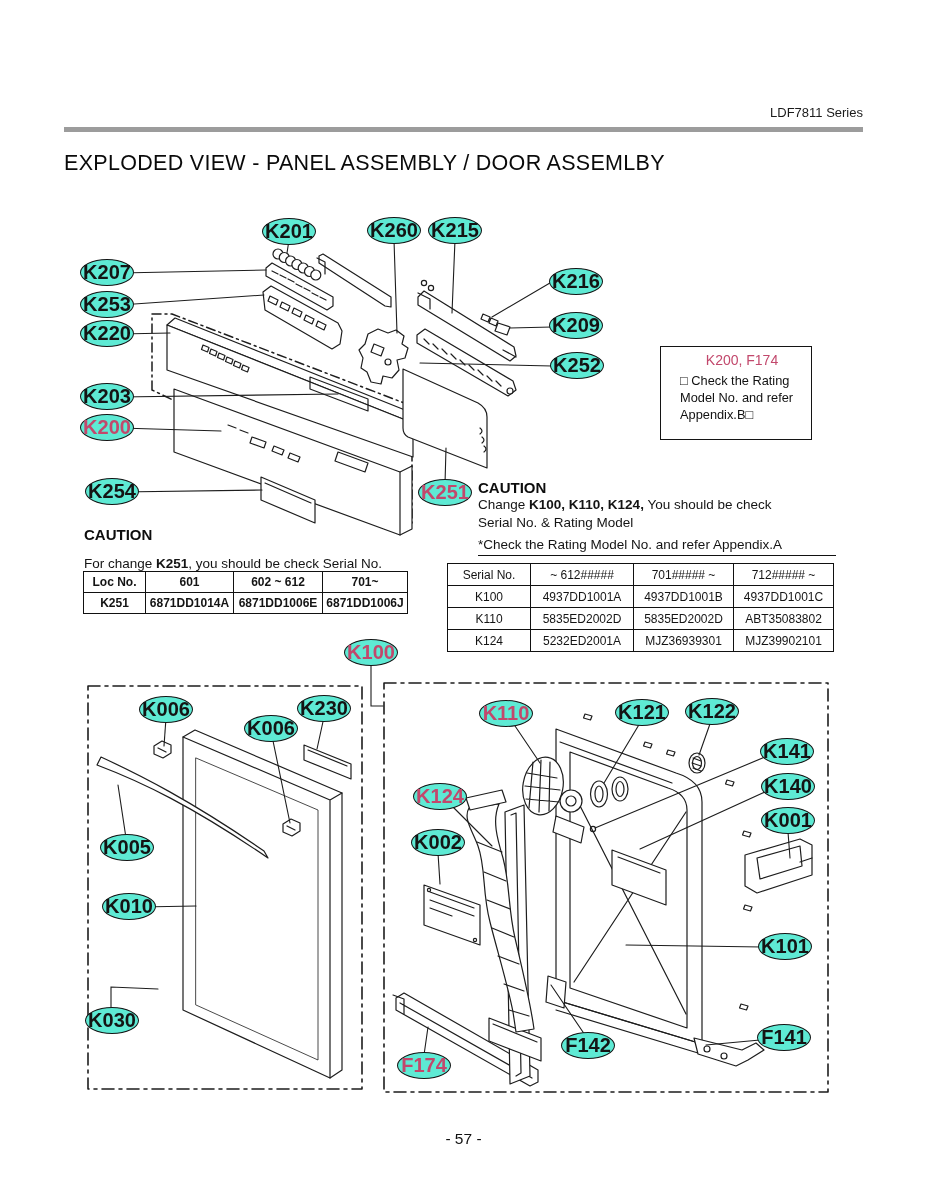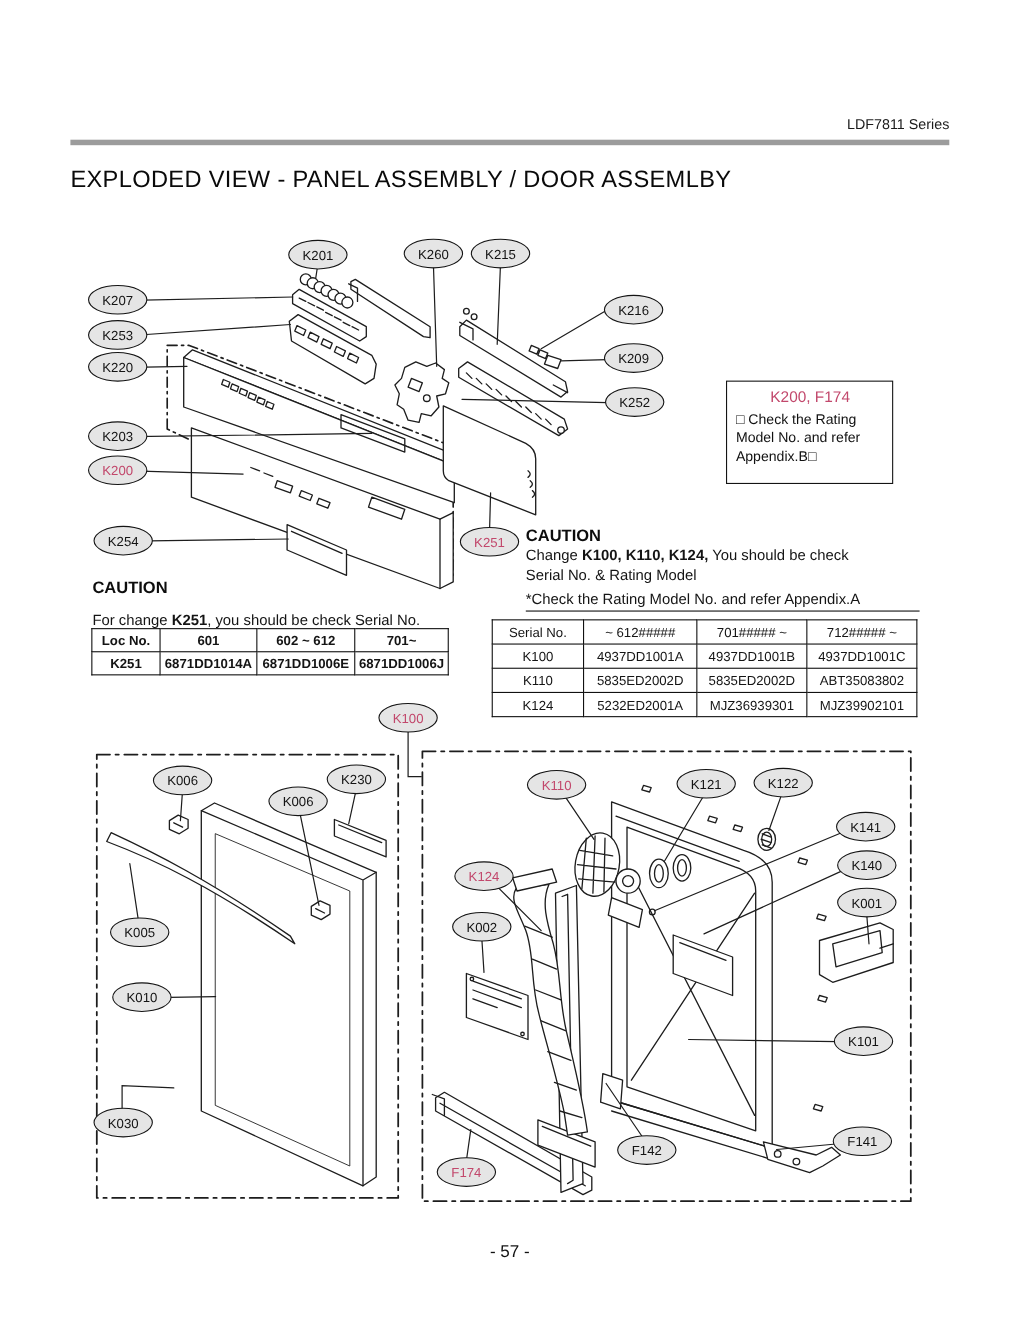--- a/index.html
+++ b/index.html
@@ -4,26 +4,26 @@
 <style>
   html,body{margin:0;padding:0;background:#fff;}
   .page{position:relative;width:927px;height:1200px;background:#ffffff;overflow:hidden;
         font-family:"Liberation Sans", sans-serif;color:#141414;}
   .series{position:absolute;top:105px;right:64px;font-size:13px;color:#1b1b1b;}
   .rule{position:absolute;left:64px;right:64px;top:127px;height:5px;background:#9c9c9c;}
   .title{position:absolute;left:64px;top:151px;font-size:21.5px;letter-spacing:.3px;color:#0a0a0a;white-space:nowrap;}
   .art{position:absolute;left:0;top:0;}
   
   .co{position:absolute;width:54px;height:27px;border:1.8px solid #141414;border-radius:50%;
-      background:#e5e5e5;display:flex;align-items:center;justify-content:center;
-      font-size:12px;color:#141414;z-index:3;box-sizing:border-box;}
+      background:#5eead4;display:flex;align-items:center;justify-content:center;
+      font-size:20px;color:#141414;z-index:3;box-sizing:border-box;font-weight:bold;}
   .co.red{color:#c2486c;}
   
   .notebox{position:absolute;left:660px;top:346px;width:152px;height:94px;border:1.6px solid #141414;
-           background:#fff;z-index:2;box-sizing:border-box;padding:5px 7px 0 8px;}
+           background:#fff;z-index:2;box-sizing:border-box;padding:5px 7px 0 19px;}
   .notebox .nb-title{text-align:center;font-size:14px;margin-bottom:4px;}
   .notebox .nb-line{font-size:12.8px;line-height:17px;color:#111;}
   
   .caution-h{font-size:15px;font-weight:bold;color:#0d0d0d;}
   .cl{position:absolute;left:84px;top:526px;z-index:2;}
   .cl .body{font-size:13.5px;margin-top:13px;}
   .cr{position:absolute;left:478px;top:479px;z-index:2;width:360px;}
   .cr .body{font-size:13.5px;line-height:18px;}
   .cr .u{display:inline-block;border-bottom:1.4px solid #111;padding-bottom:1px;margin-top:4px;width:358px;}
   b{font-weight:bold;}

